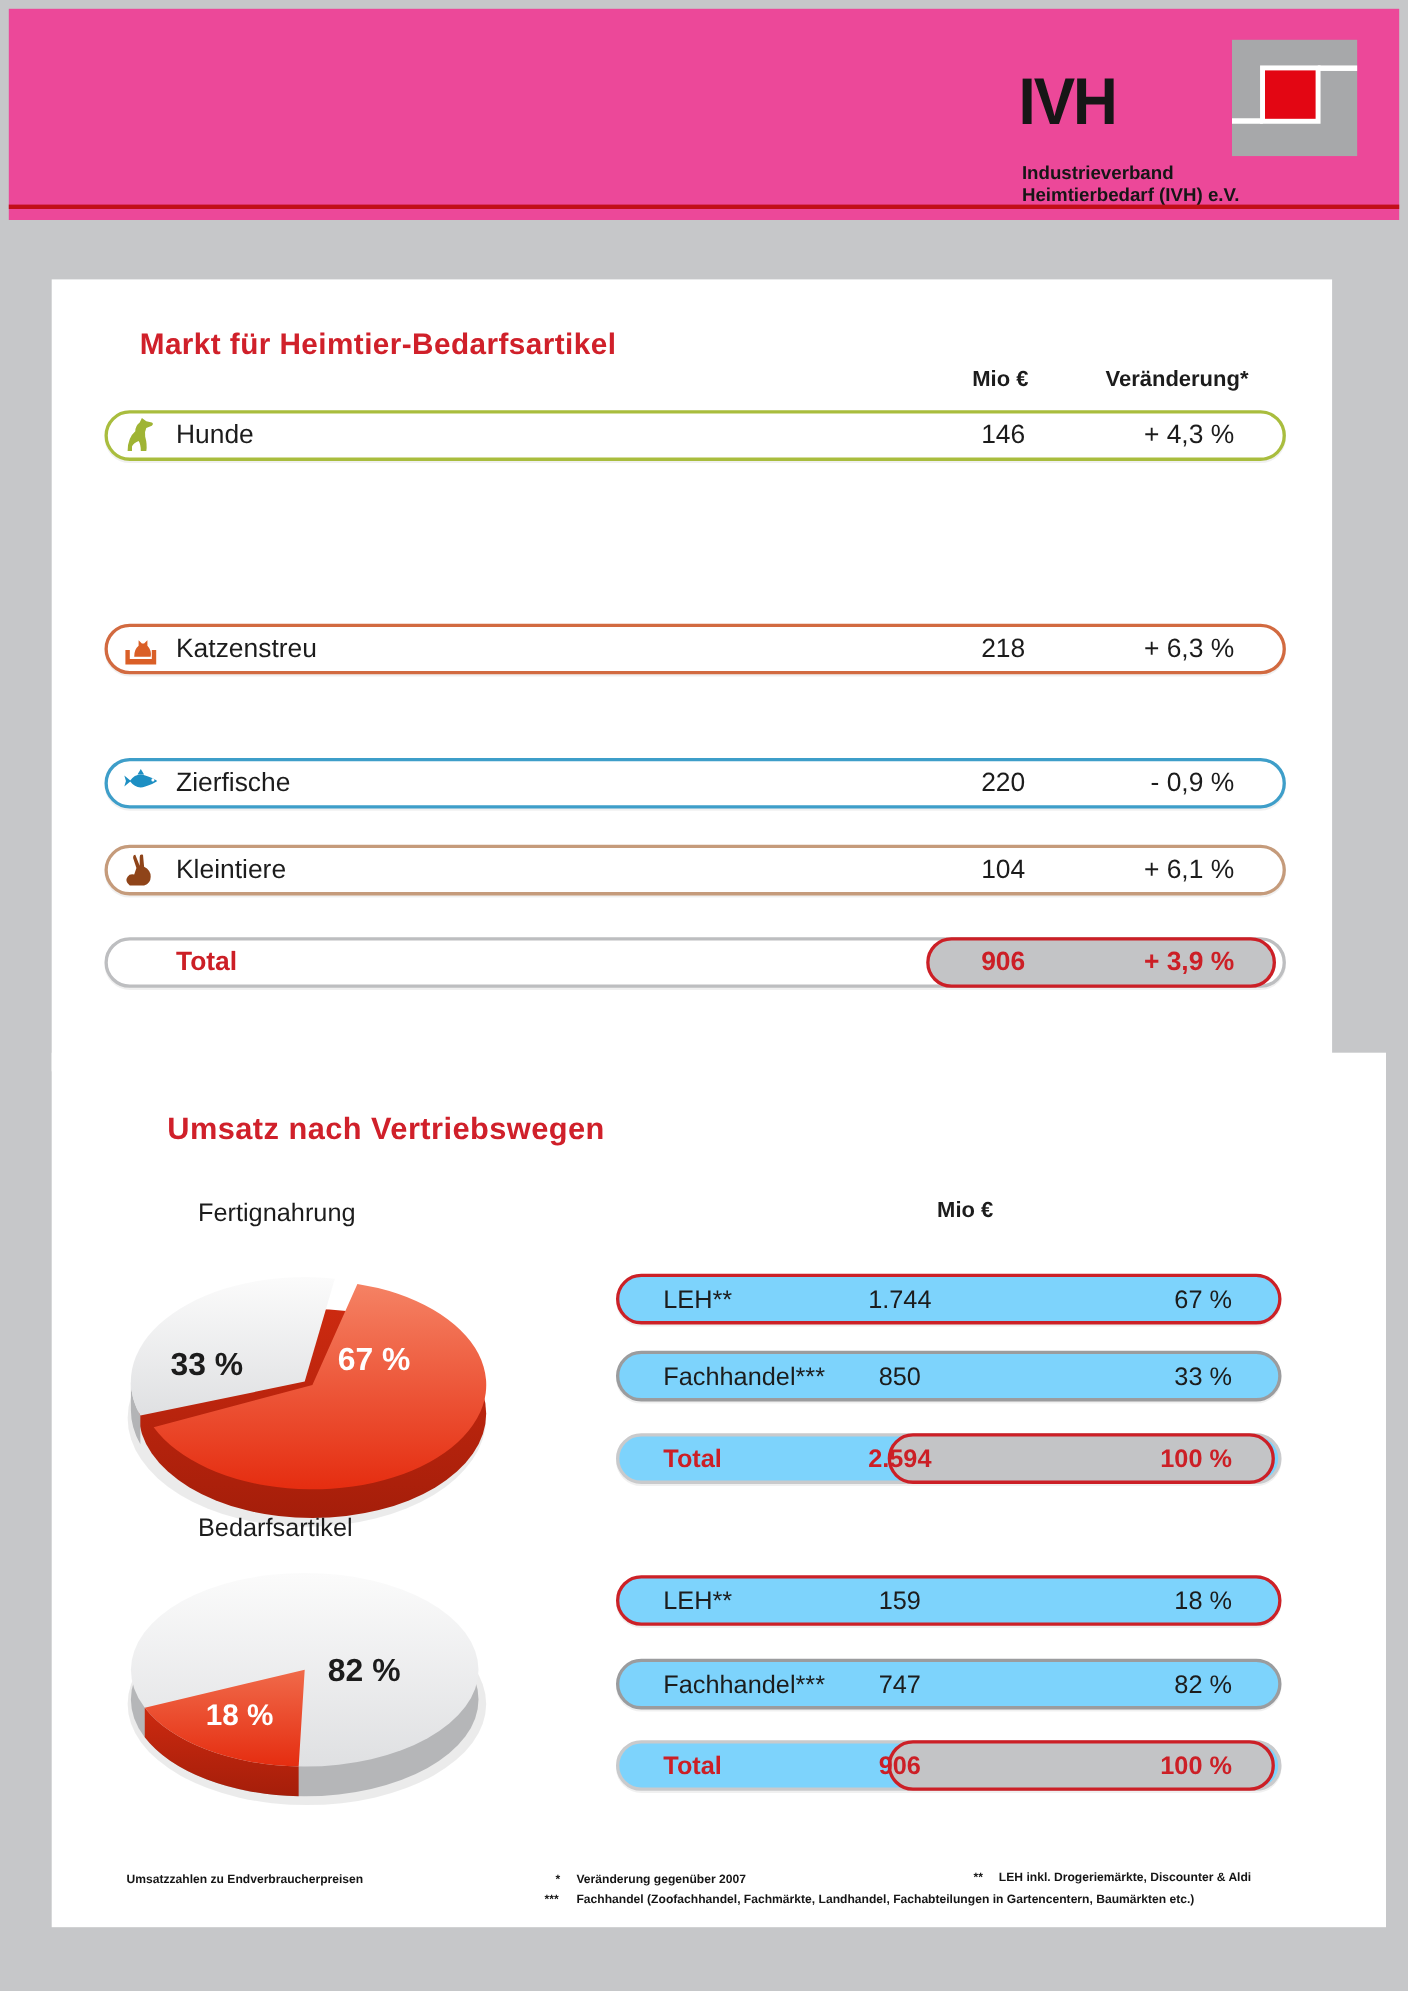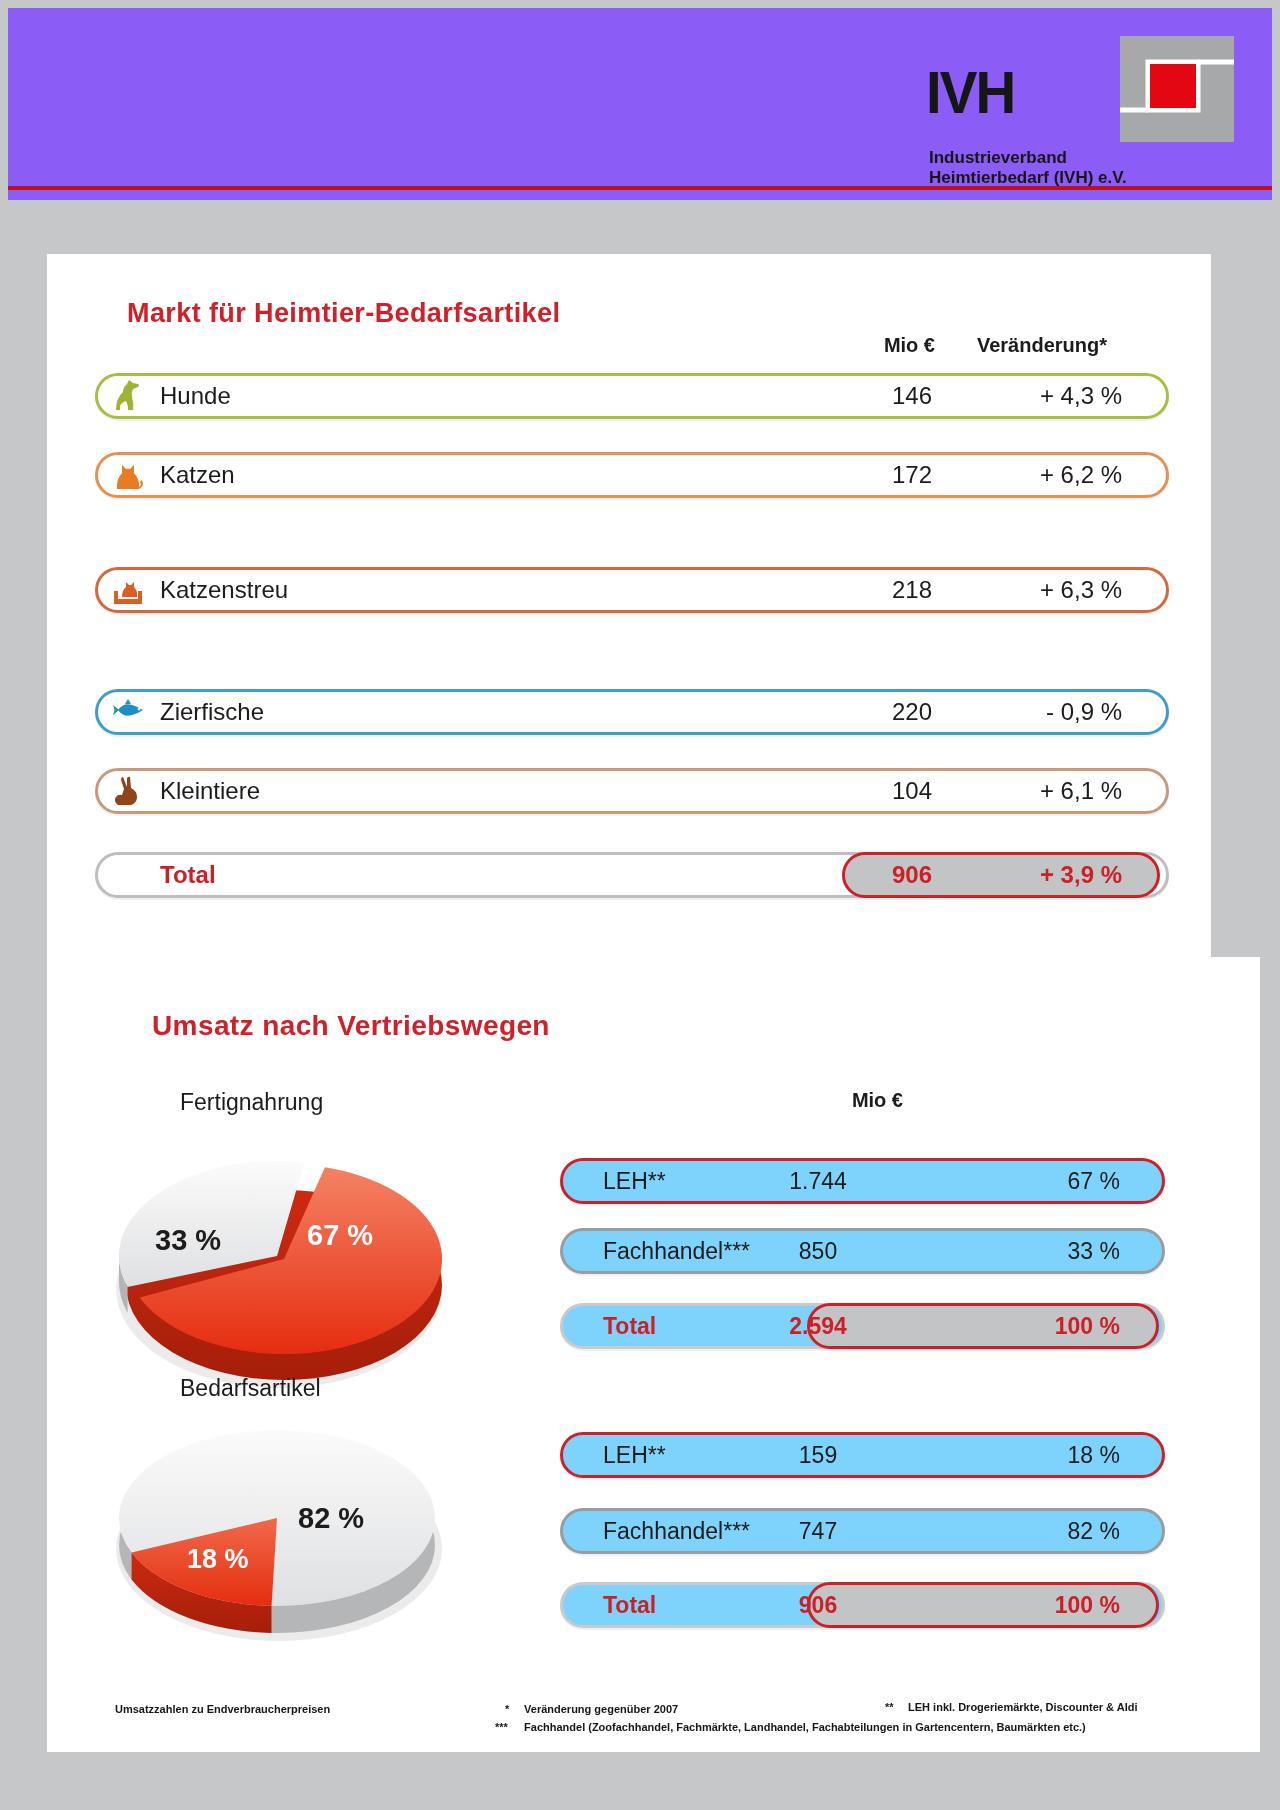--- a/index.html
+++ b/index.html
@@ -1,37 +1,37 @@
 <!DOCTYPE html>
 <html><head>
 <meta charset="utf-8">
 <style>
   html,body{margin:0;padding:0}
   body{width:1280px;height:1810px;position:relative;background:#c6c7c9;
        font-family:"Liberation Sans",sans-serif;color:#1c1c1c;overflow:hidden}
 
   
-  .header-band{position:absolute;left:8px;top:8px;width:1264px;height:192px;background:#8b5cf6}
+  .header-band{position:absolute;left:8px;top:8px;width:1264px;height:192px;background:#ec4899}
   .red-rule{position:absolute;left:8px;top:186px;width:1264px;height:4px;background:#c20e18}
   .ivh-word{position:absolute;left:918px;top:50px;font-size:60px;font-weight:bold;letter-spacing:-2px;
             color:#161616;transform:scaleX(.94);transform-origin:left top}
   .ivh-org{position:absolute;left:921px;top:140px;font-size:17px;line-height:20px;font-weight:bold;color:#161616}
   .ivh-org span{display:block}
   .logo-mark{position:absolute;left:1112px;top:28px;width:114px;height:106px}
 
   
   .panel{position:absolute;background:#fff}
   .panel1{left:47px;top:254px;width:1164px;height:720px}
   .panel2{left:47px;top:957px;width:1213px;height:795px}
   .section-title{position:absolute;color:#d0202a;font-weight:bold;letter-spacing:.4px}
   .panel1 .section-title{left:80px;top:26px;font-size:27px}
   .panel2 .section-title{left:105px;top:34px;font-size:28px}
   .col-head{position:absolute;font-weight:bold;font-size:20px;text-align:right}
   .ch-mio1{left:738px;top:80px;width:150px}
-  .ch-chg1{left:860px;top:80px;width:200px}
+  .ch-chg1{left:888px;top:80px;width:200px}
 
   
   .row{position:absolute;left:48px;width:1068px;height:40px;background:#fff;
        border:3px solid #ccc;border-radius:23px;box-shadow:0 2px 0 rgba(0,0,0,.06)}
   .m0{top:119px}.m1{top:198px}.m2{top:277px}.m3{top:356px}.m4{top:435px}.m5{top:514px}
   .mT{top:598px;border-color:#bdbec0}
   .icon{position:absolute;left:12px;top:2px;width:36px;height:36px}
   .icon svg{width:36px;height:36px;display:block}
   .rlabel{position:absolute;left:62px;top:0;line-height:40px;font-size:24px}
   .rval{position:absolute;left:690px;top:0;width:144px;text-align:right;line-height:40px;font-size:24px}
@@ -100,31 +100,20 @@
     <span class="icon" style="color: rgb(159, 180, 52);">
       <svg viewBox="0 0 36 36" fill="currentColor">
           <path d="M6 32 Q6 20 13 14 Q13 9 17 6 L19 2 L23 5 L28 6 Q30 7 28 9 L23 11 Q21 15 22 19 Q24 26 23 32 L18 32 Q18 26 16 23 Q11 25 10 28 L10 32 Z"></path>
         </svg>
     </span>
     <span class="rlabel">Hunde</span>
     <span class="rval">146</span>
     <span class="rchg">+ 4,3 %</span>
   </div>
 
-  <div class="row m1" style="border-color: rgb(228, 145, 85);">
-    <span class="icon" style="color: rgb(232, 124, 37);">
-      <svg viewBox="0 0 36 36" fill="currentColor">
-          <path d="M7 32 Q6 22 12 16 L12 8 L16 12 Q18 11 20 12 L24 8 L24 16 Q30 22 29 32 Z"></path>
-          <path d="M29 32 Q35 29 32 23 L30 25 Q32 28 29 30 Z"></path>
-        </svg>
-    </span>
-    <span class="rlabel">Katzen</span>
-    <span class="rval">172</span>
-    <span class="rchg">+ 6,2 %</span>
-  </div>
 
   <div class="row m2" style="border-color: rgb(210, 106, 64); margin-top: 36px;">
     <span class="icon" style="color: rgb(218, 95, 39);">
       <svg viewBox="0 0 36 36" fill="currentColor">
           <path d="M4 19 L4 32 L32 32 L32 19 L28 19 L28 27 L8 27 L8 19 Z"></path>
           <path d="M12 25 Q12 18 16 15 L16 10 L19 13 L21 13 L24 10 L24 15 Q28 19 27 25 Z"></path>
         </svg>
     </span>
     <span class="rlabel">Katzenstreu</span>
     <span class="rval">218</span>

